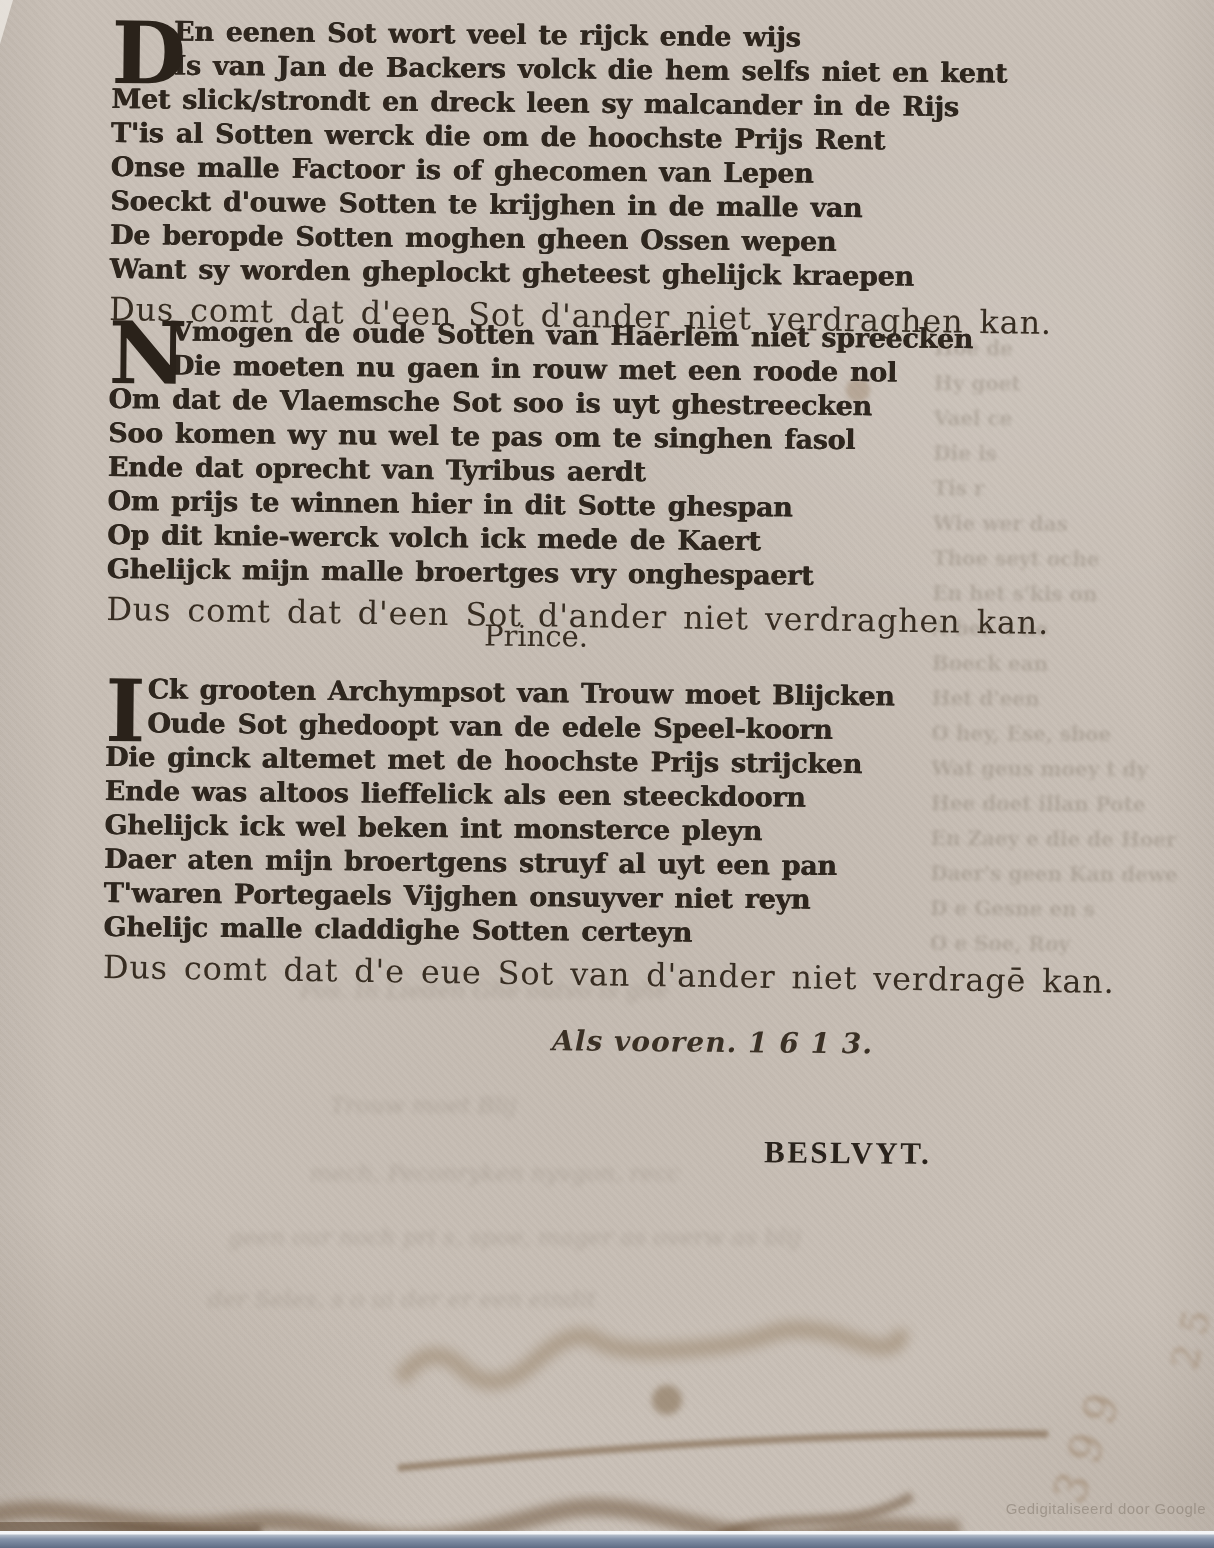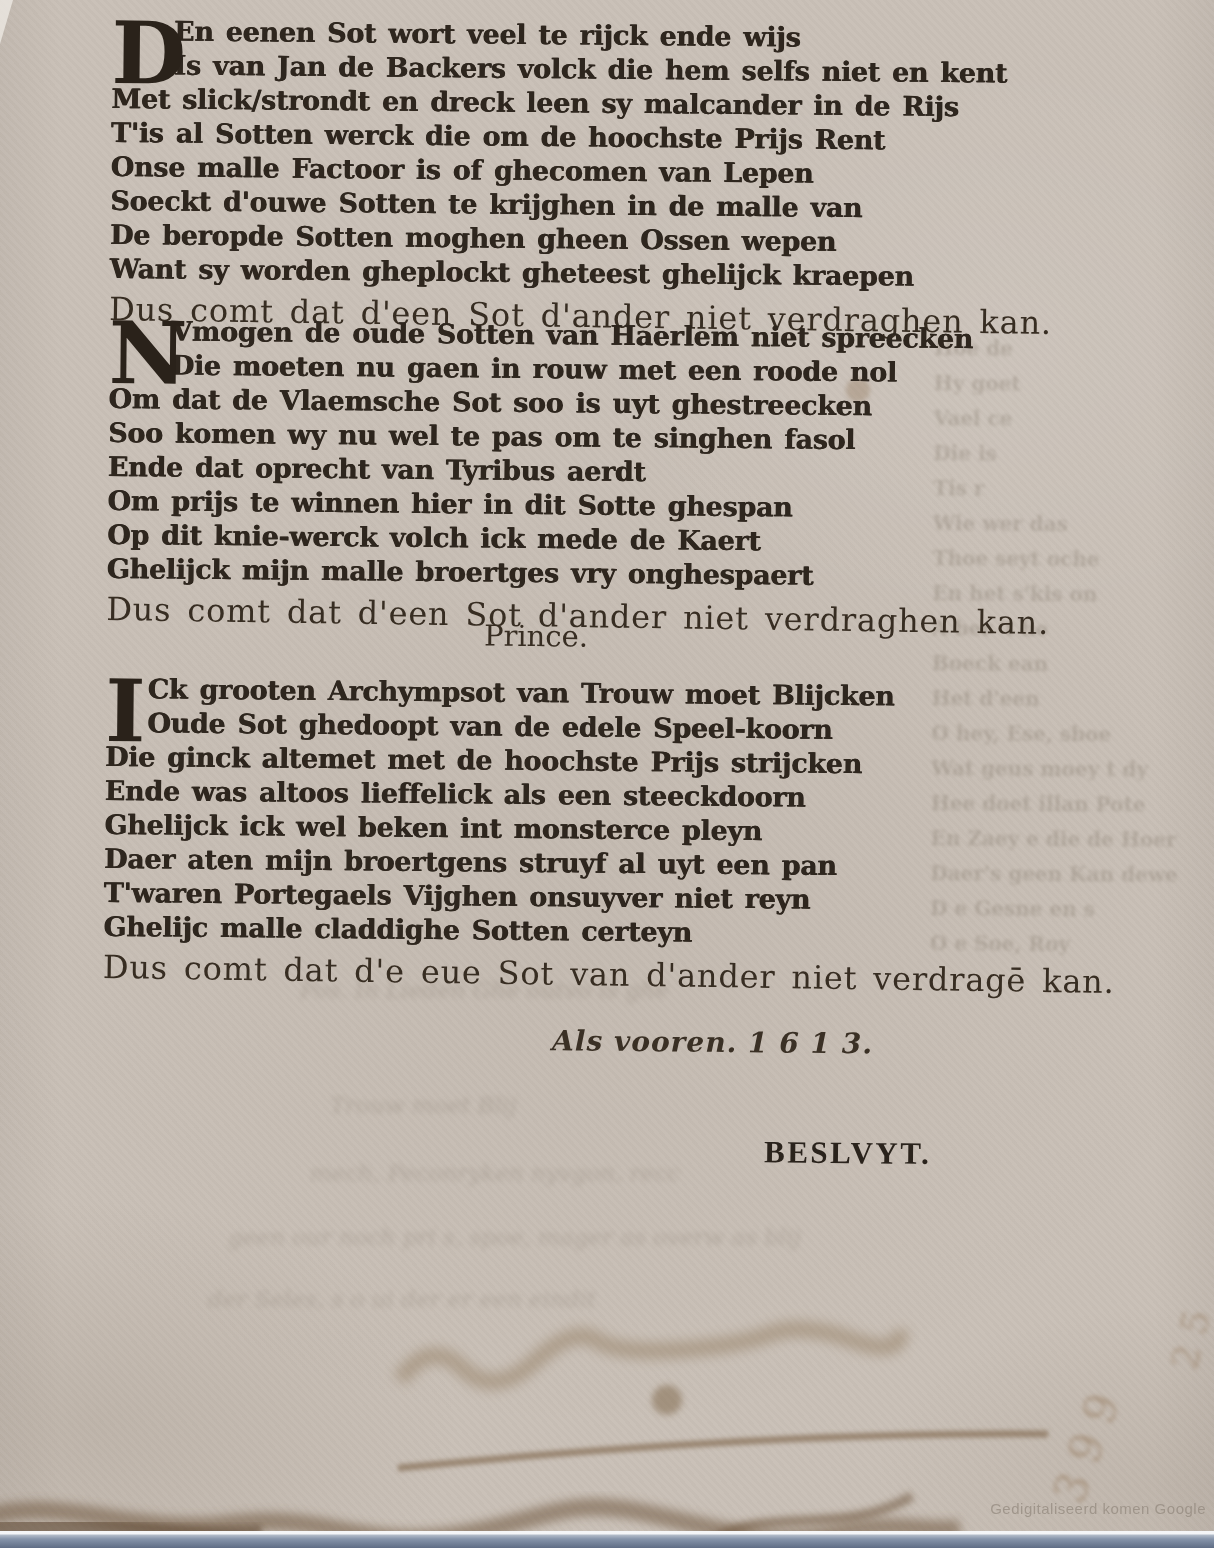--- a/index.html
+++ b/index.html
@@ -150,15 +150,15 @@
       <div class="bl">Daer aten mijn broertgens struyf al uyt een pan</div>
       <div class="bl">T'waren Portegaels Vijghen onsuyver niet reyn</div>
       <div class="bl">Ghelijc malle claddighe Sotten certeyn</div>
       <div class="refrain">Dus comt dat d'e eue Sot van d'ander niet  verdragē kan.</div>
     </section>
 
     <div class="colophon">Als vooren.  1 6 1 3.</div>
     <div class="besluyt">BESLVYT.</div>
   </div>
 
-  <div class="watermark">Gedigitaliseerd komen Google</div>
+  <div class="watermark">Gedigitaliseerd door Google</div>
   <div class="scan-bar"></div>
 </div>
 
 </body></html>

